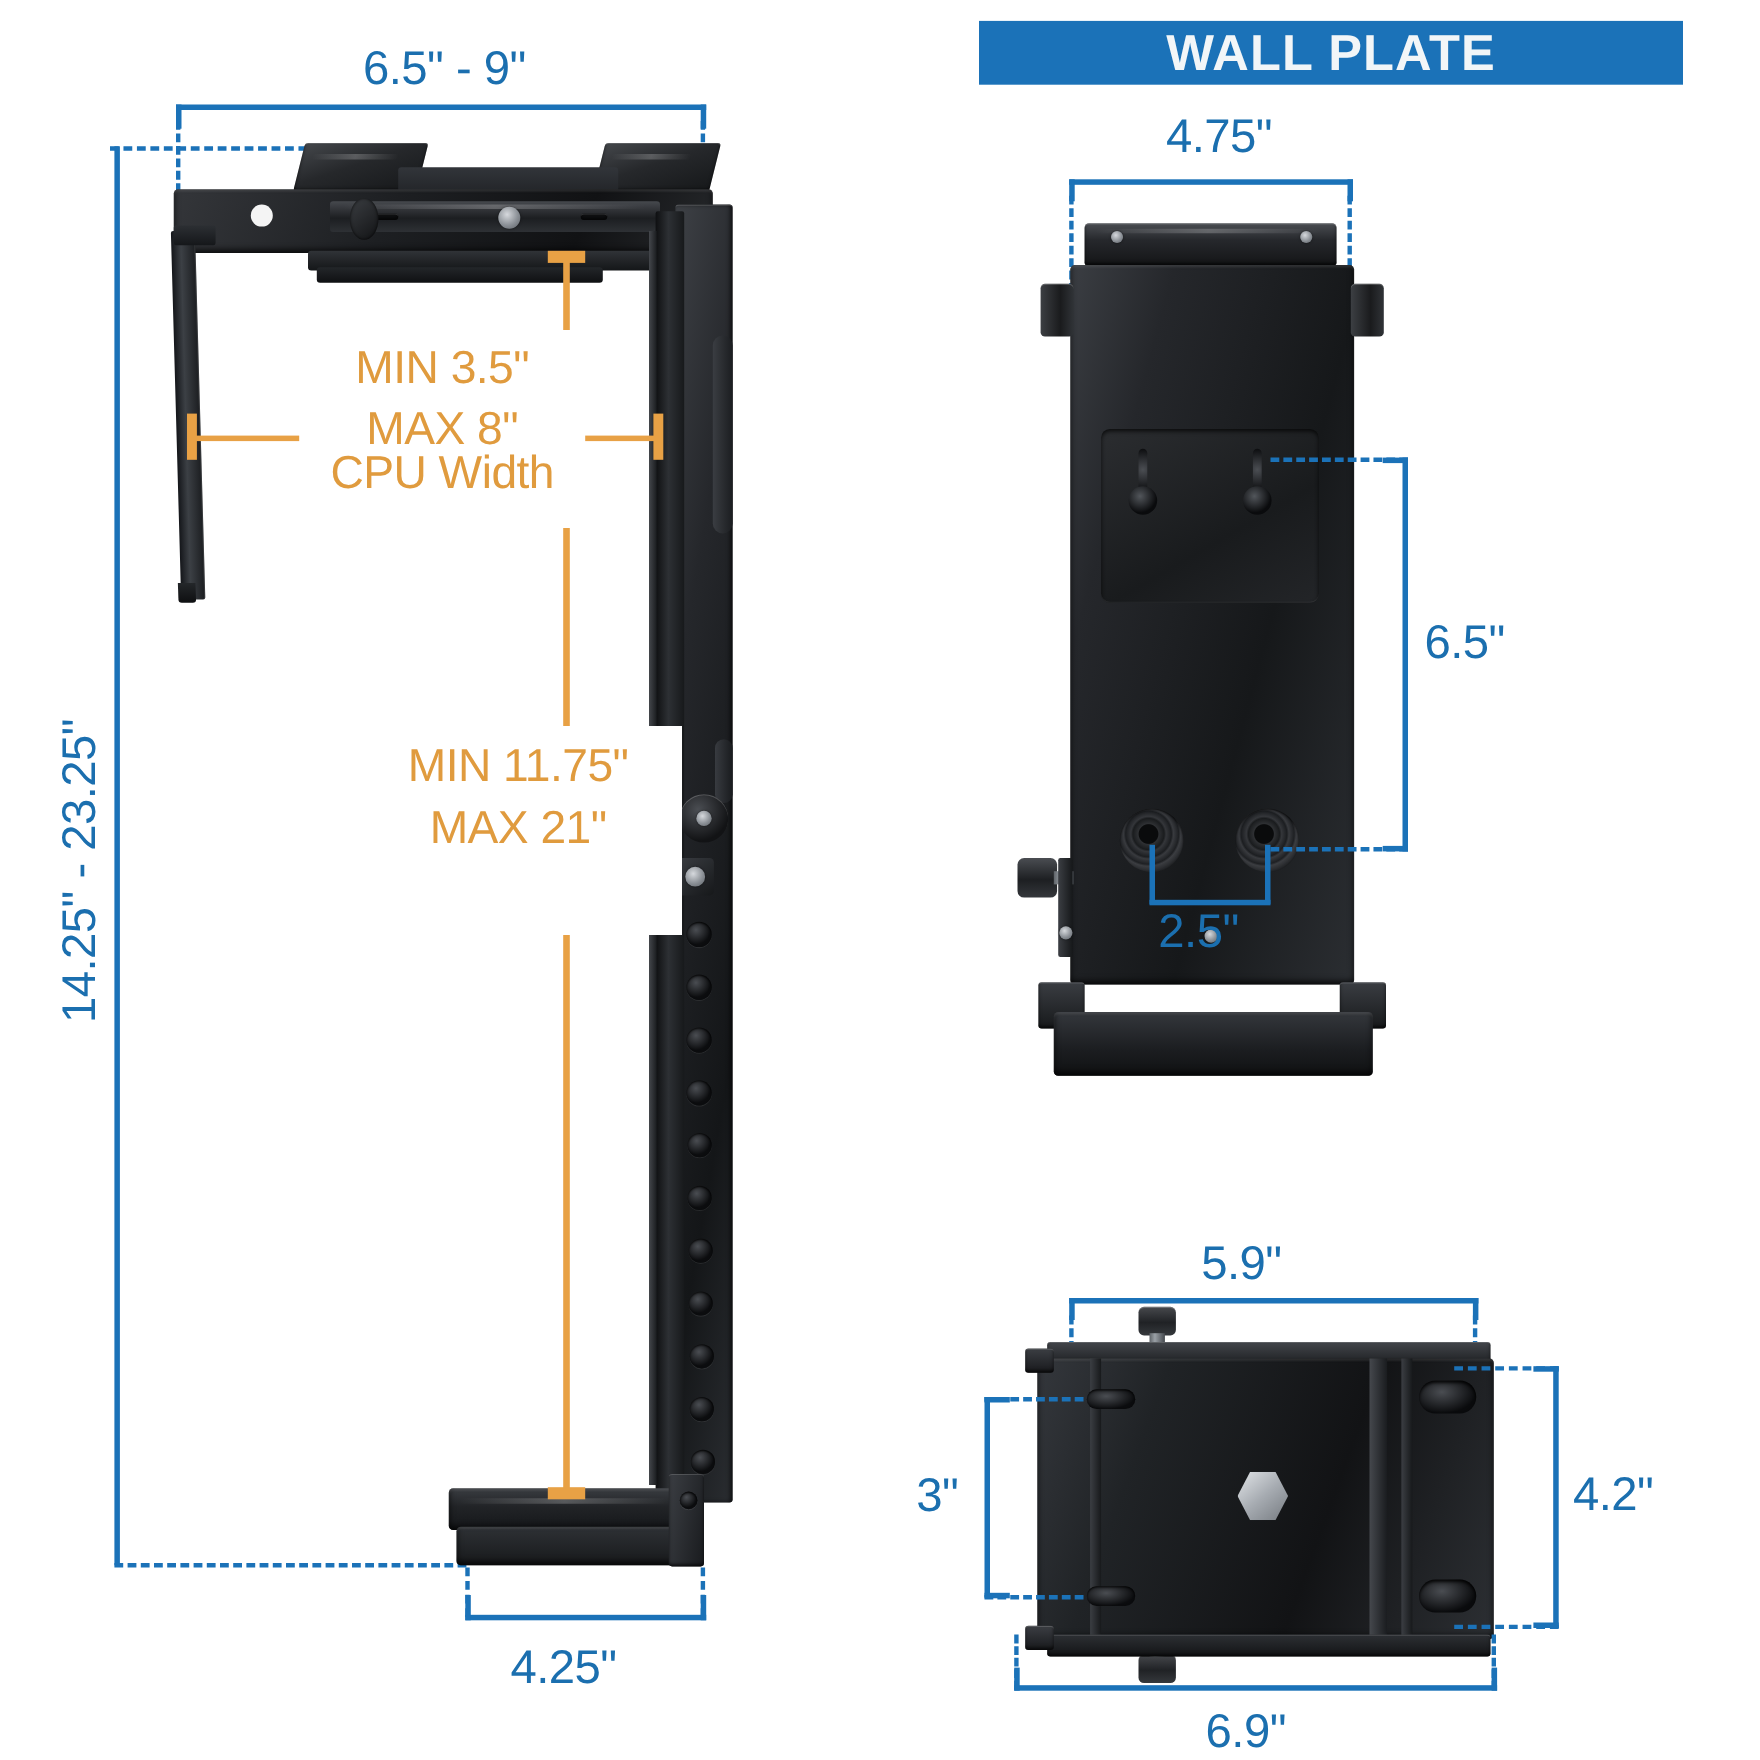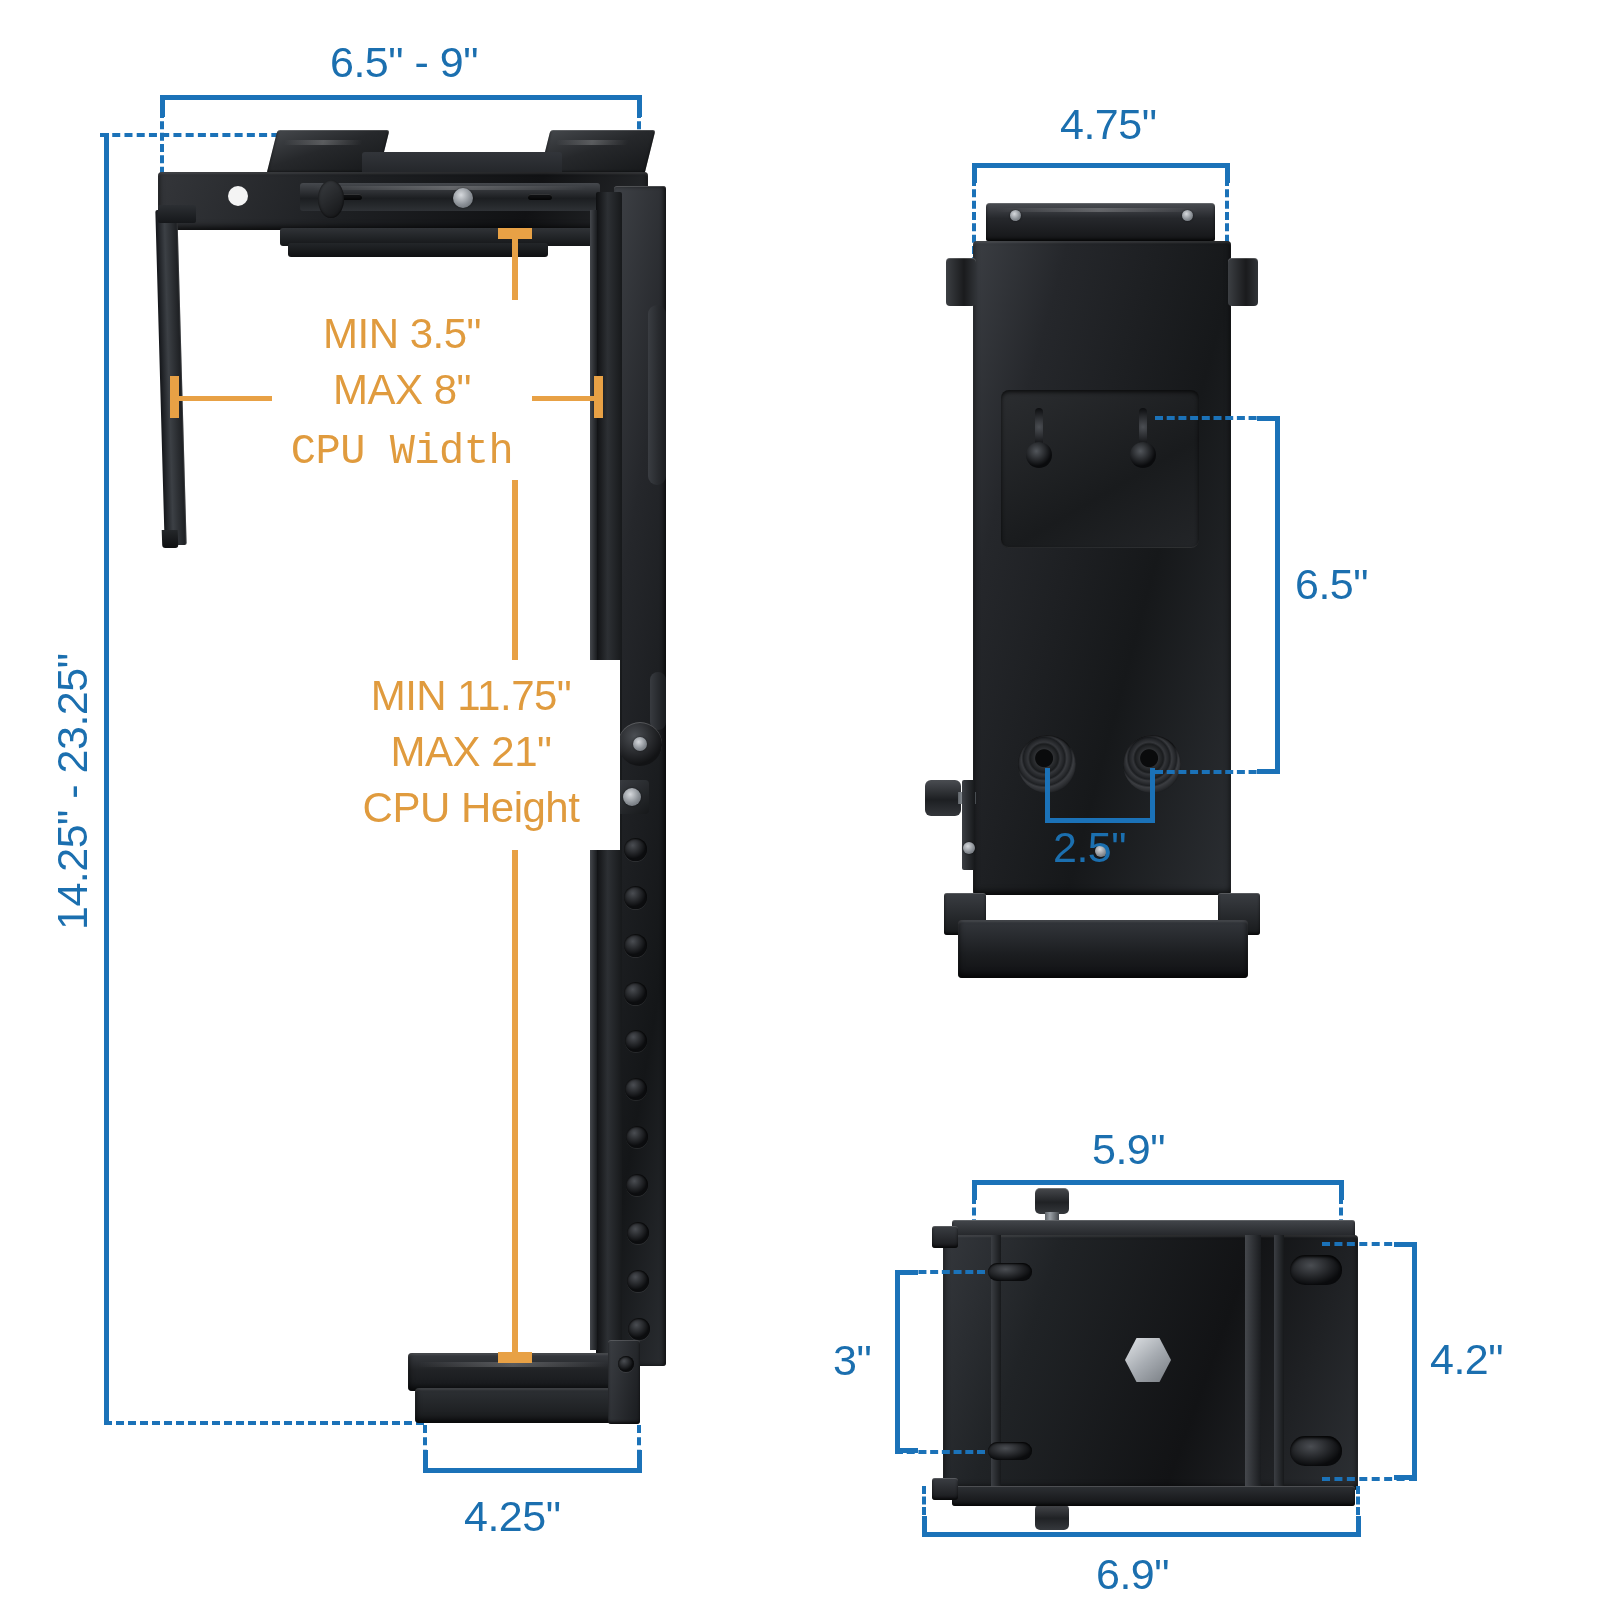--- a/index.html
+++ b/index.html
@@ -291,31 +291,31 @@
     <div class="oline" style="left:172px;top:396px;width:430px;height:5px;"></div>
     <div class="oline" style="left:170px;top:376px;width:9px;height:42px;"></div>
     <div class="oline" style="left:594px;top:376px;width:9px;height:42px;"></div>
 
     <div class="oline" style="left:512px;top:230px;width:6px;height:1130px;"></div>
     <div class="oline" style="left:498px;top:228px;width:34px;height:11px;"></div>
 
     <div class="abs" style="left:272px;top:300px;width:260px;height:180px;background:#ffffff;"></div>
     <div class="orange-label" style="left:272px;top:310px;width:260px;font-size:42px;">MIN 3.5"</div>
     <div class="orange-label" style="left:272px;top:366px;width:260px;font-size:42px;">MAX 8"</div>
-    <div class="orange-label" style="left:272px;top:428px;width:260px;font-size:42px;font-family:Liberation Mono, monospace;">CPU Width</div>
+    <div class="orange-label" style="left:272px;top:406px;width:260px;font-size:42px;">CPU Width</div>
 
     <div class="abs" style="left:340px;top:660px;width:280px;height:190px;background:#ffffff;"></div>
     <div class="orange-label" style="left:340px;top:672px;width:262px;font-size:42px;">MIN 11.75"</div>
     <div class="orange-label" style="left:340px;top:728px;width:262px;font-size:42px;">MAX 21"</div>
-    <div class="orange-label" style="left:340px;top:784px;width:262px;font-size:42px;">CPU Height</div>
     <div class="oline" style="left:498px;top:1352px;width:34px;height:11px;"></div>
   </div>
 
   <div class="abs" style="left:700px;top:0;width:900px;height:1010px;">
 
+    <div class="badge" style="left:190px;top:19px;width:640px;height:58px;font-size:46px;">WALL PLATE</div>
 
     <div class="dim-label" style="left:360px;top:100px;font-size:43px;">4.75"</div>
     <div class="sline" style="left:272px;top:163px;width:258px;height:5px;"></div>
     <div class="sline" style="left:272px;top:163px;width:5px;height:20px;"></div>
     <div class="sline" style="left:525px;top:163px;width:5px;height:20px;"></div>
     <div class="dline-v" style="left:272px;top:178px;height:110px;"></div>
     <div class="dline-v" style="left:525px;top:178px;height:110px;"></div>
 
     <div class="metal" style="left:286px;top:203px;width:229px;height:38px;
                 background:linear-gradient(180deg,#4a4d52,#26282c 40%,#141517);

